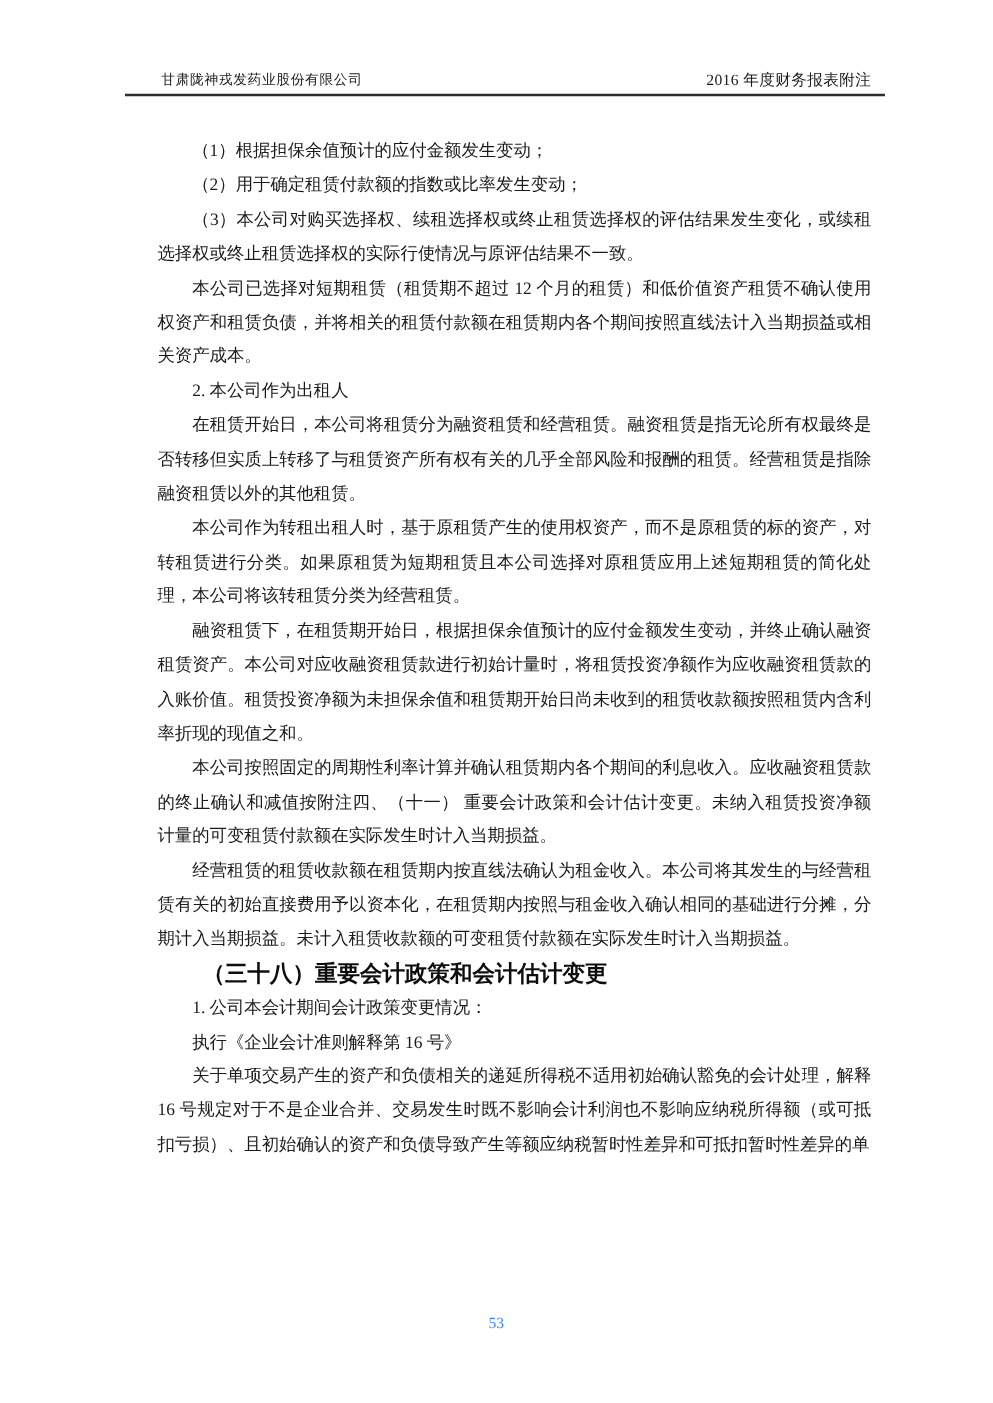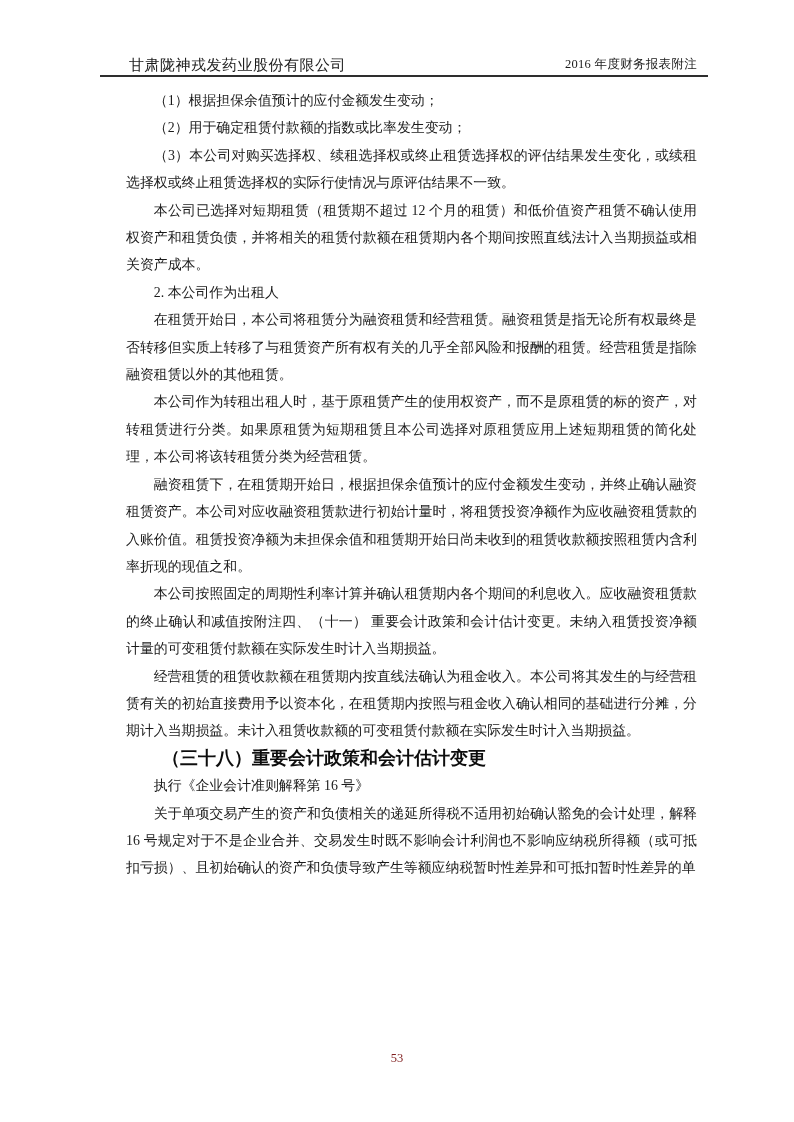--- a/index.html
+++ b/index.html
@@ -13,21 +13,21 @@
     height: 1122px;
     background: #ffffff;
     overflow: hidden;
     font-family: "Liberation Serif", "DejaVu Serif", serif;
     color: #1a1a1a;
   }
   .header-company {
     position: absolute;
     left: 129px;
     top: 56px;
-    font-size: 15px;
+    font-size: 11px;
     letter-spacing: 0.5px;
     white-space: nowrap;
     color: #1a1a1a;
   }
   .header-title {
     position: absolute;
     right: 97px;
     top: 56px;
     font-size: 12.5px;
     letter-spacing: 0.3px;
@@ -38,21 +38,21 @@
     position: absolute;
     left: 100px;
     top: 75px;
     width: 608px;
     height: 2px;
     background: #2e2e2e;
   }
   .content {
     position: absolute;
     left: 126px;
-    top: 87px;
+    top: 108px;
     width: 571px;
     font-size: 13.9px;
     line-height: 27.4px;
     text-align: justify;
     color: #1a1a1a;
   }
   .content p {
     margin: 0;
     padding: 0;
     text-indent: 2em;
@@ -62,21 +62,21 @@
     font-size: 18px;
     color: #0d0d0d;
   }
   .page-number {
     position: absolute;
     top: 1051px;
     left: 0;
     width: 794px;
     text-align: center;
     font-size: 12.5px;
-    color: #7f1d1d;
+    color: #3b82f6;
   }
 </style>
 </head>
 <body>
 
 <div class="page">
 
   <div class="header-company">甘肃陇神戎发药业股份有限公司</div>
 
   <div class="header-title">2016 年度财务报表附注</div>
@@ -88,19 +88,20 @@
       <p>（2）用于确定租赁付款额的指数或比率发生变动；</p>
       <p>（3）本公司对购买选择权、续租选择权或终止租赁选择权的评估结果发生变化，或续租选择权或终止租赁选择权的实际行使情况与原评估结果不一致。</p>
       <p>本公司已选择对短期租赁（租赁期不超过 12 个月的租赁）和低价值资产租赁不确认使用权资产和租赁负债，并将相关的租赁付款额在租赁期内各个期间按照直线法计入当期损益或相关资产成本。</p>
       <p>2. 本公司作为出租人</p>
       <p>在租赁开始日，本公司将租赁分为融资租赁和经营租赁。融资租赁是指无论所有权最终是否转移但实质上转移了与租赁资产所有权有关的几乎全部风险和报酬的租赁。经营租赁是指除融资租赁以外的其他租赁。</p>
       <p>本公司作为转租出租人时，基于原租赁产生的使用权资产，而不是原租赁的标的资产，对转租赁进行分类。如果原租赁为短期租赁且本公司选择对原租赁应用上述短期租赁的简化处理，本公司将该转租赁分类为经营租赁。</p>
       <p>融资租赁下，在租赁期开始日，根据担保余值预计的应付金额发生变动，并终止确认融资租赁资产。本公司对应收融资租赁款进行初始计量时，将租赁投资净额作为应收融资租赁款的入账价值。租赁投资净额为未担保余值和租赁期开始日尚未收到的租赁收款额按照租赁内含利率折现的现值之和。</p>
       <p>本公司按照固定的周期性利率计算并确认租赁期内各个期间的利息收入。应收融资租赁款的终止确认和减值按附注四、（十一） 重要会计政策和会计估计变更。未纳入租赁投资净额计量的可变租赁付款额在实际发生时计入当期损益。</p>
       <p>经营租赁的租赁收款额在租赁期内按直线法确认为租金收入。本公司将其发生的与经营租赁有关的初始直接费用予以资本化，在租赁期内按照与租金收入确认相同的基础进行分摊，分期计入当期损益。未计入租赁收款额的可变租赁付款额在实际发生时计入当期损益。</p>
       <p class="heading">（三十八）重要会计政策和会计估计变更</p>
+      <p>1. 公司本会计期间会计政策变更情况：</p>
       <p>执行《企业会计准则解释第 16 号》</p>
       <p>关于单项交易产生的资产和负债相关的递延所得税不适用初始确认豁免的会计处理，解释 16 号规定对于不是企业合并、交易发生时既不影响会计利润也不影响应纳税所得额（或可抵扣亏损）、且初始确认的资产和负债导致产生等额应纳税暂时性差异和可抵扣暂时性差异的单</p>
     </div>
 
   <div class="page-number">53</div>
 
 </div>
 
 </body></html>

